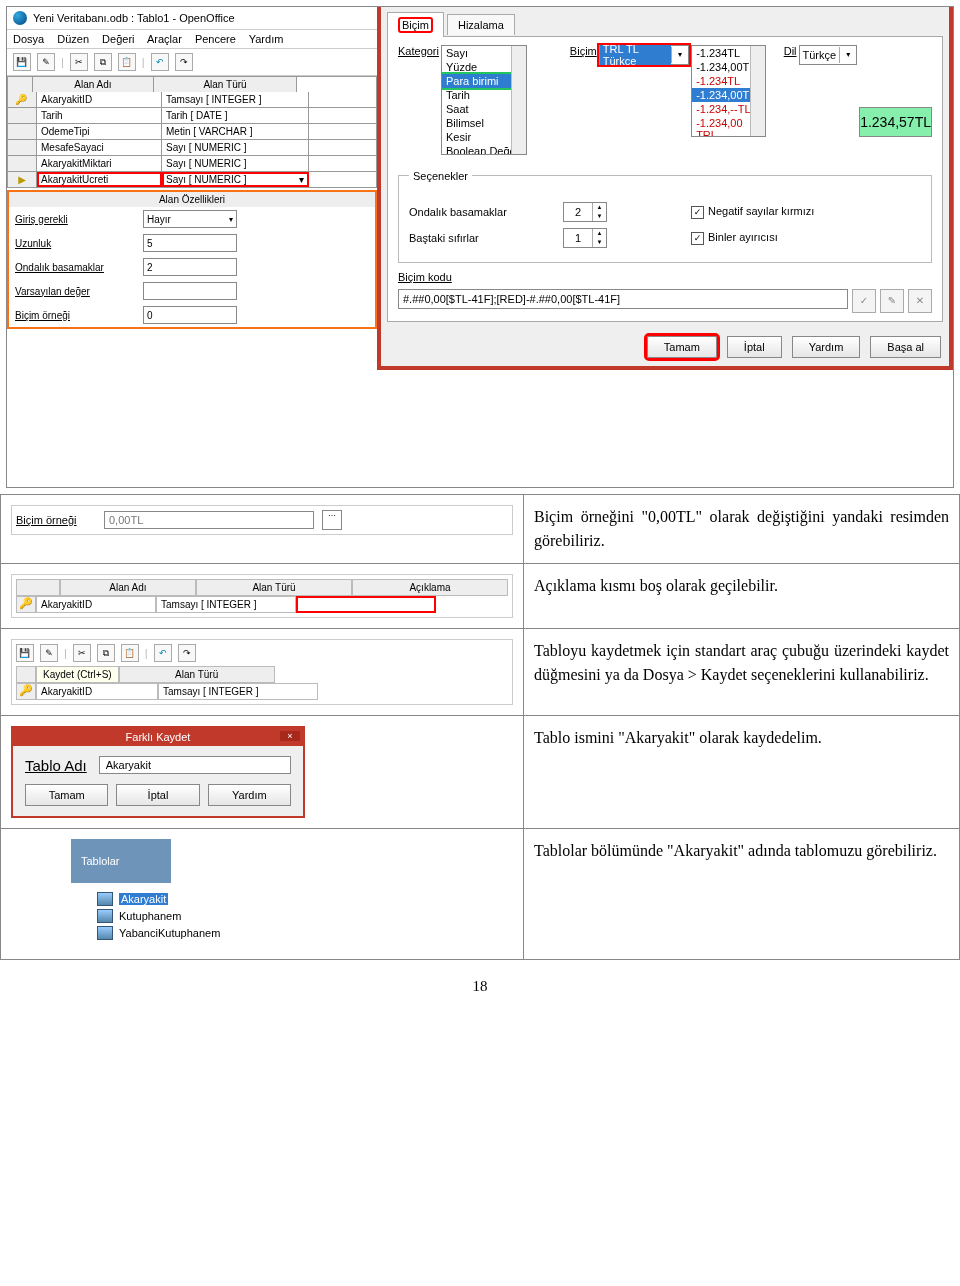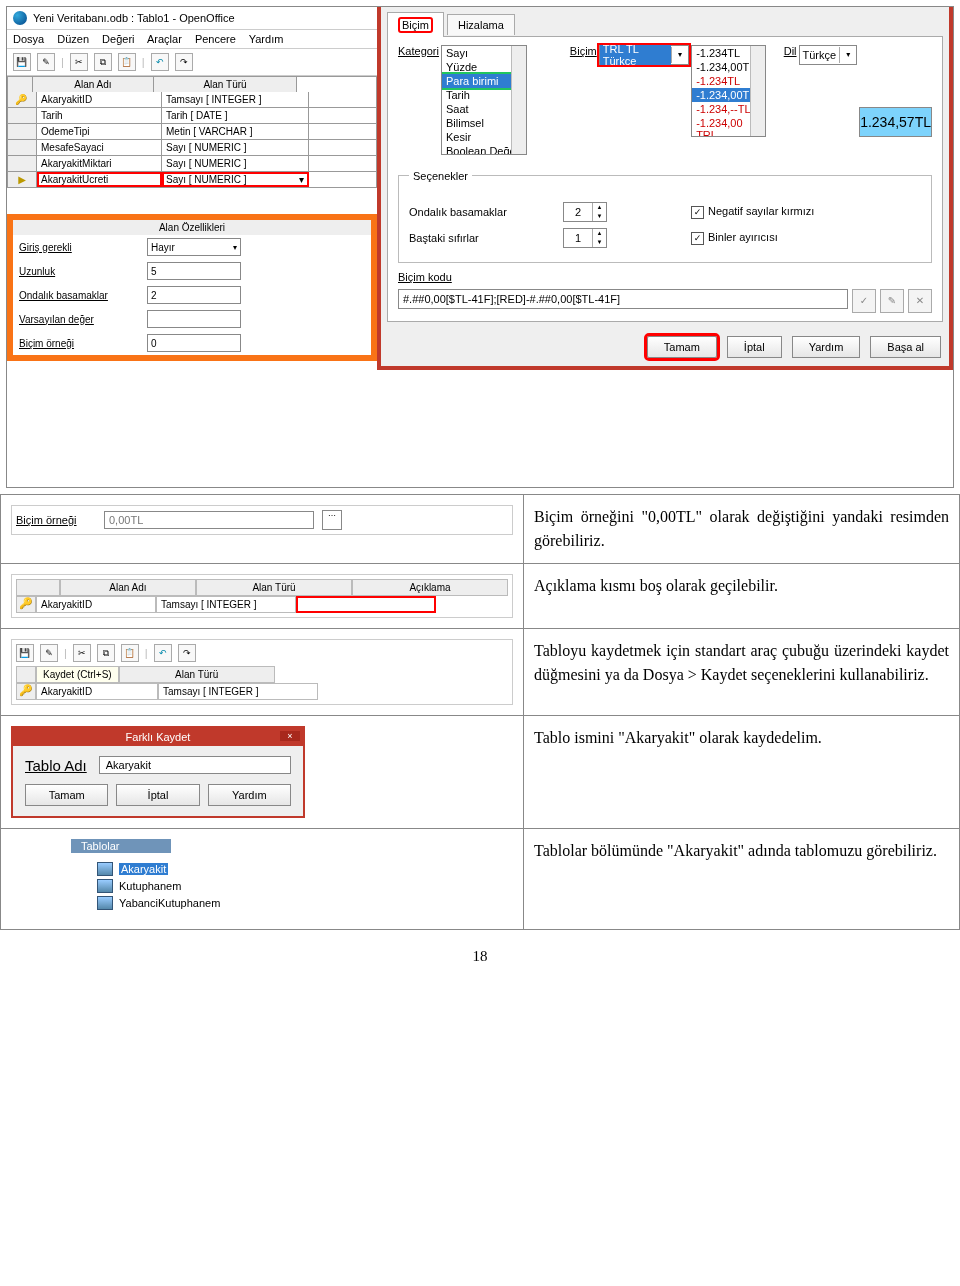--- a/index.html
+++ b/index.html
@@ -20,21 +20,21 @@
   .listbox .sb{position:absolute;right:0;top:0;bottom:0;width:14px;background:#eee;border-left:1px solid #bbb}
   .li{padding:1px 4px}
   .li.sel{background:#2f7dd1;color:#fff}
   .li.hl{background:#2f7dd1;color:#fff;border:2px solid #22c55e;margin:-2px 10px -2px -2px}
   .li.red{color:#c00}
   .combo{display:flex;align-items:center;border:1px solid #888;background:#fff;height:18px}
   .combo.hl{outline:2px solid red}
   .combo .cv{flex:1;padding:0 3px;font-size:11px}
   .combo .cv.sel{background:#2f7dd1;color:#fff}
   .caret{width:16px;height:16px;border-left:1px solid #aaa;text-align:center;font-size:8px;line-height:16px}
-  .previewbox{border:1px solid #888;background:#7dd3fc;height:28px;text-align:center;font-size:14px;line-height:28px;margin-top:62px}
+  .previewbox{border:1px solid #888;background:#86efac;height:28px;text-align:center;font-size:14px;line-height:28px;margin-top:62px}
   .fs{border:1px solid #bbb;padding:8px 10px;margin-top:20px}
   .fslegend{font-size:11px;background:#fff;padding:0 4px;position:relative;top:-14px;margin-bottom:-10px;display:inline-block}
   .optrow{display:flex;align-items:center;gap:24px;margin:6px 0}
   .spinwrap{display:flex;align-items:center;border:1px solid #888;background:#fff;width:42px;height:18px}
   .spinwrap .sv{flex:1;text-align:center}
   .spinbtns{width:14px;display:flex;flex-direction:column}
   .spinbtns div{height:9px;font-size:6px;text-align:center;line-height:9px;border-left:1px solid #aaa}
   .codefield{display:flex;gap:4px;align-items:flex-start;margin-top:6px}
   .codefield input{flex:1;height:18px;border:1px solid #888;padding:0 4px;font-size:11px}
   .sqbtn{width:22px;height:22px;border:1px solid #aaa;background:#f4f4f4;font-size:10px;color:#888;text-align:center;line-height:22px}
@@ -49,21 +49,21 @@
   .menubar span{margin-right:10px;}
   .toolbar{display:flex;gap:6px;padding:4px 6px;border-bottom:1px solid #ccc;align-items:center}
   .ticons{width:16px;height:16px;border:1px solid #aaa;background:#f8f8f8;font-size:9px;text-align:center;line-height:16px}
   .gridhdr{display:flex;border:1px solid #999;border-bottom:none}
   .gridhdr div{border-right:1px solid #999;background:#eee;text-align:center;padding:2px;font-size:10px}
   .gc0{width:20px}.gc1{width:116px}.gc2{width:138px}
   .grow{display:flex;border:1px solid #999;border-top:none}
   .grow div{border-right:1px solid #999;padding:2px 4px;font-size:10px}
   .grow .gc0{background:#eee;text-align:center;color:#b90}
   .grow.hl .gc1,.grow.hl .gc2{outline:2px solid red;outline-offset:-2px}
-  .fieldprops{border:6px solid #f97316;margin-top:26px}
+  .fieldprops{border:2px solid #f97316;margin-top:2px}
   .fptitle{background:#eee;text-align:center;font-size:10px;padding:2px}
   .fprow{display:flex;align-items:center;gap:8px;padding:3px 6px}
   .fprow .fpl{width:120px;font-size:10px;text-decoration:underline}
   .fprow .fpc{border:1px solid #888;background:#fff;width:86px;height:16px;font-size:10px;padding:0 3px;display:flex;align-items:center;justify-content:space-between}
   
   .upper{position:relative;height:480px;overflow:hidden}
   .dlgpos{position:absolute;left:370px;top:0;right:0}
   
   table.doc{width:100%;border-collapse:collapse;margin:6px 0}
   table.doc td{border:1px solid #888;padding:10px;vertical-align:top}
@@ -74,21 +74,21 @@
   .miniheader{display:flex;background:#eee}
   .miniheader div{border:1px solid #bbb;padding:2px 12px;font-size:10px;text-align:center}
   .bicim-input{display:flex;align-items:center;gap:8px}
   .bicim-input .fpl{font-size:11px;width:80px}
   .bicim-field{border:1px solid #888;color:#777;padding:2px 4px;width:200px;font-size:11px}
   .dashbtn{border:1px solid #888;width:18px;height:18px;font-size:8px;text-align:center}
   .farkli{border:2px solid #c0392b;background:#efefef;width:290px}
   .farklit{background:#c0392b;color:#fff;text-align:center;font-size:11px;padding:3px;position:relative}
   .farklit .x{position:absolute;right:3px;top:3px;background:#a8281c;width:20px;font-size:9px}
   .tabel-list{padding:6px 0 6px 26px;font-size:11px}
-  .thead{background:#6f94b9;color:#fff;padding:1px 10px;font-size:11px;width:80px}
+  .thead{background:#6f94b9;color:#fff;padding:16px 10px;font-size:11px;width:80px}
   .tlitem{display:flex;align-items:center;gap:6px;margin:3px 0}
   .tblicon{width:14px;height:12px;background:linear-gradient(#9cf,#58a);border:1px solid #357}
   .tlitem.sel span.tx{background:#2f7dd1;color:#fff;padding:0 2px}
   .chk{width:11px;height:11px;border:1px solid #555;display:inline-block;text-align:center;font-size:9px;line-height:11px;margin-right:4px}
 </style>
 </head>
 <body>
 
 <div class="wrap">
 

